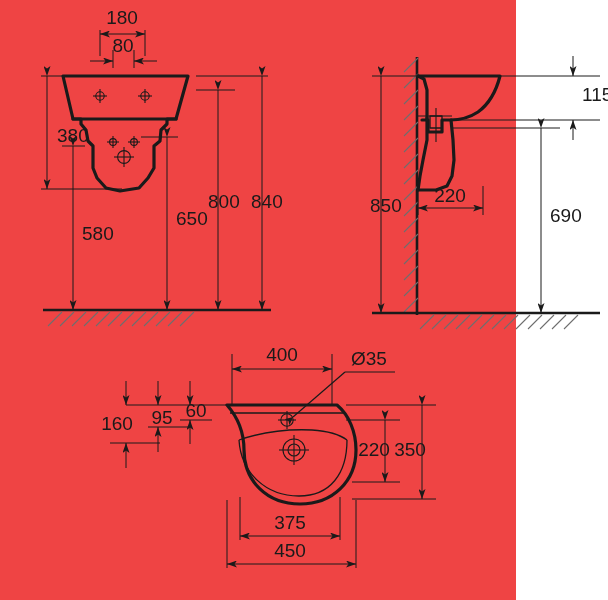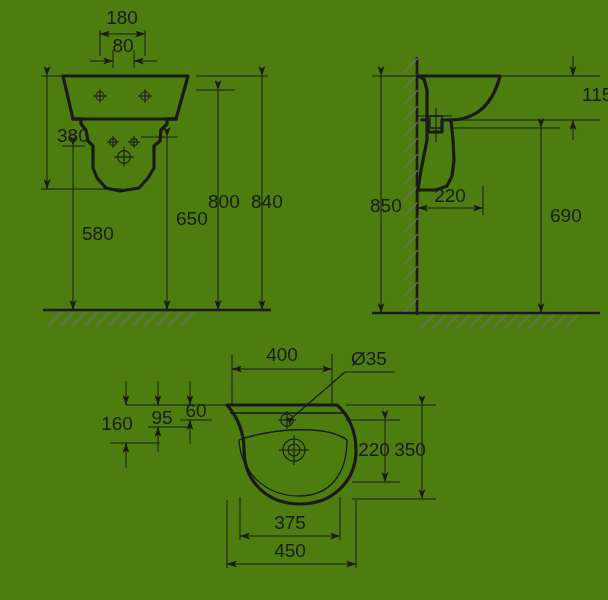--- a/index.html
+++ b/index.html
@@ -2,21 +2,21 @@
 <html><head>
 <meta charset="utf-8">
 <title>Washbasin Technical Drawing</title>
 <style>
   html,body{margin:0;padding:0;background:#ffffff;}
   body{
     width:608px;height:600px;overflow:hidden;
     font-family:"Liberation Sans", sans-serif;
     color:#1a1a1a;
   }
-  #sheet{position:relative;width:608px;height:600px;background:#4d7c0f;}
+  #sheet{position:relative;width:516px;height:600px;background:#ef4444;}
   svg.drawing{position:absolute;left:0;top:0;width:608px;height:600px;display:block;}
   text{font-family:"Liberation Sans", sans-serif;fill:#1a1a1a;}
   .dim-text{font-size:19px;letter-spacing:0px;}
   .thin{stroke:#1a1a1a;stroke-width:1;fill:none;}
   .thinline{stroke:#1a1a1a;stroke-width:1.1;fill:none;}
   .outline{stroke:#1a1a1a;stroke-width:3.2;fill:none;stroke-linejoin:round;stroke-linecap:round;}
   .outline-thin{stroke:#1a1a1a;stroke-width:1.3;fill:none;stroke-linejoin:round;}
   .hatch{stroke:#6e6e6e;stroke-width:1.1;fill:none;}
   .ground{stroke:#1a1a1a;stroke-width:2.6;fill:none;}
   .leader{stroke:#1a1a1a;stroke-width:1.2;fill:none;}

